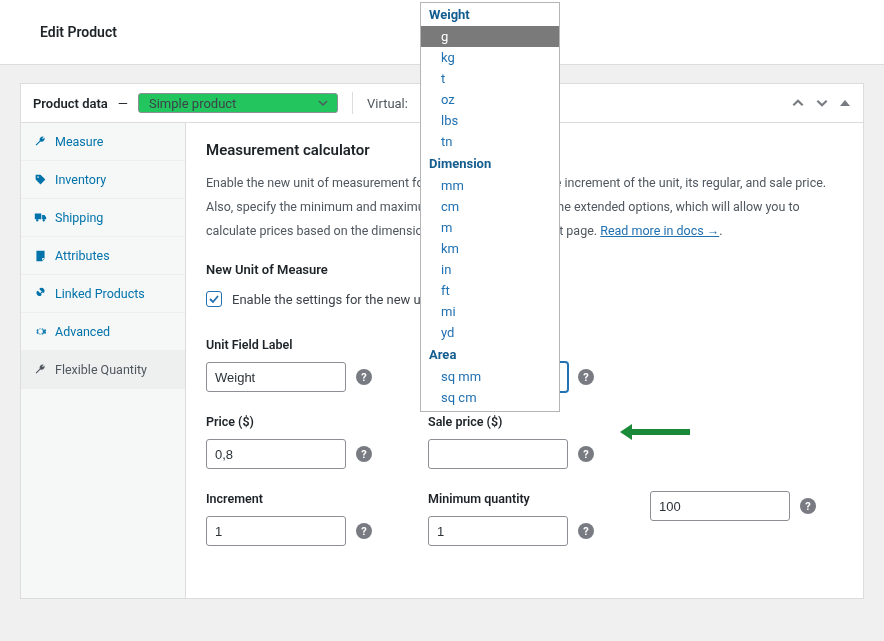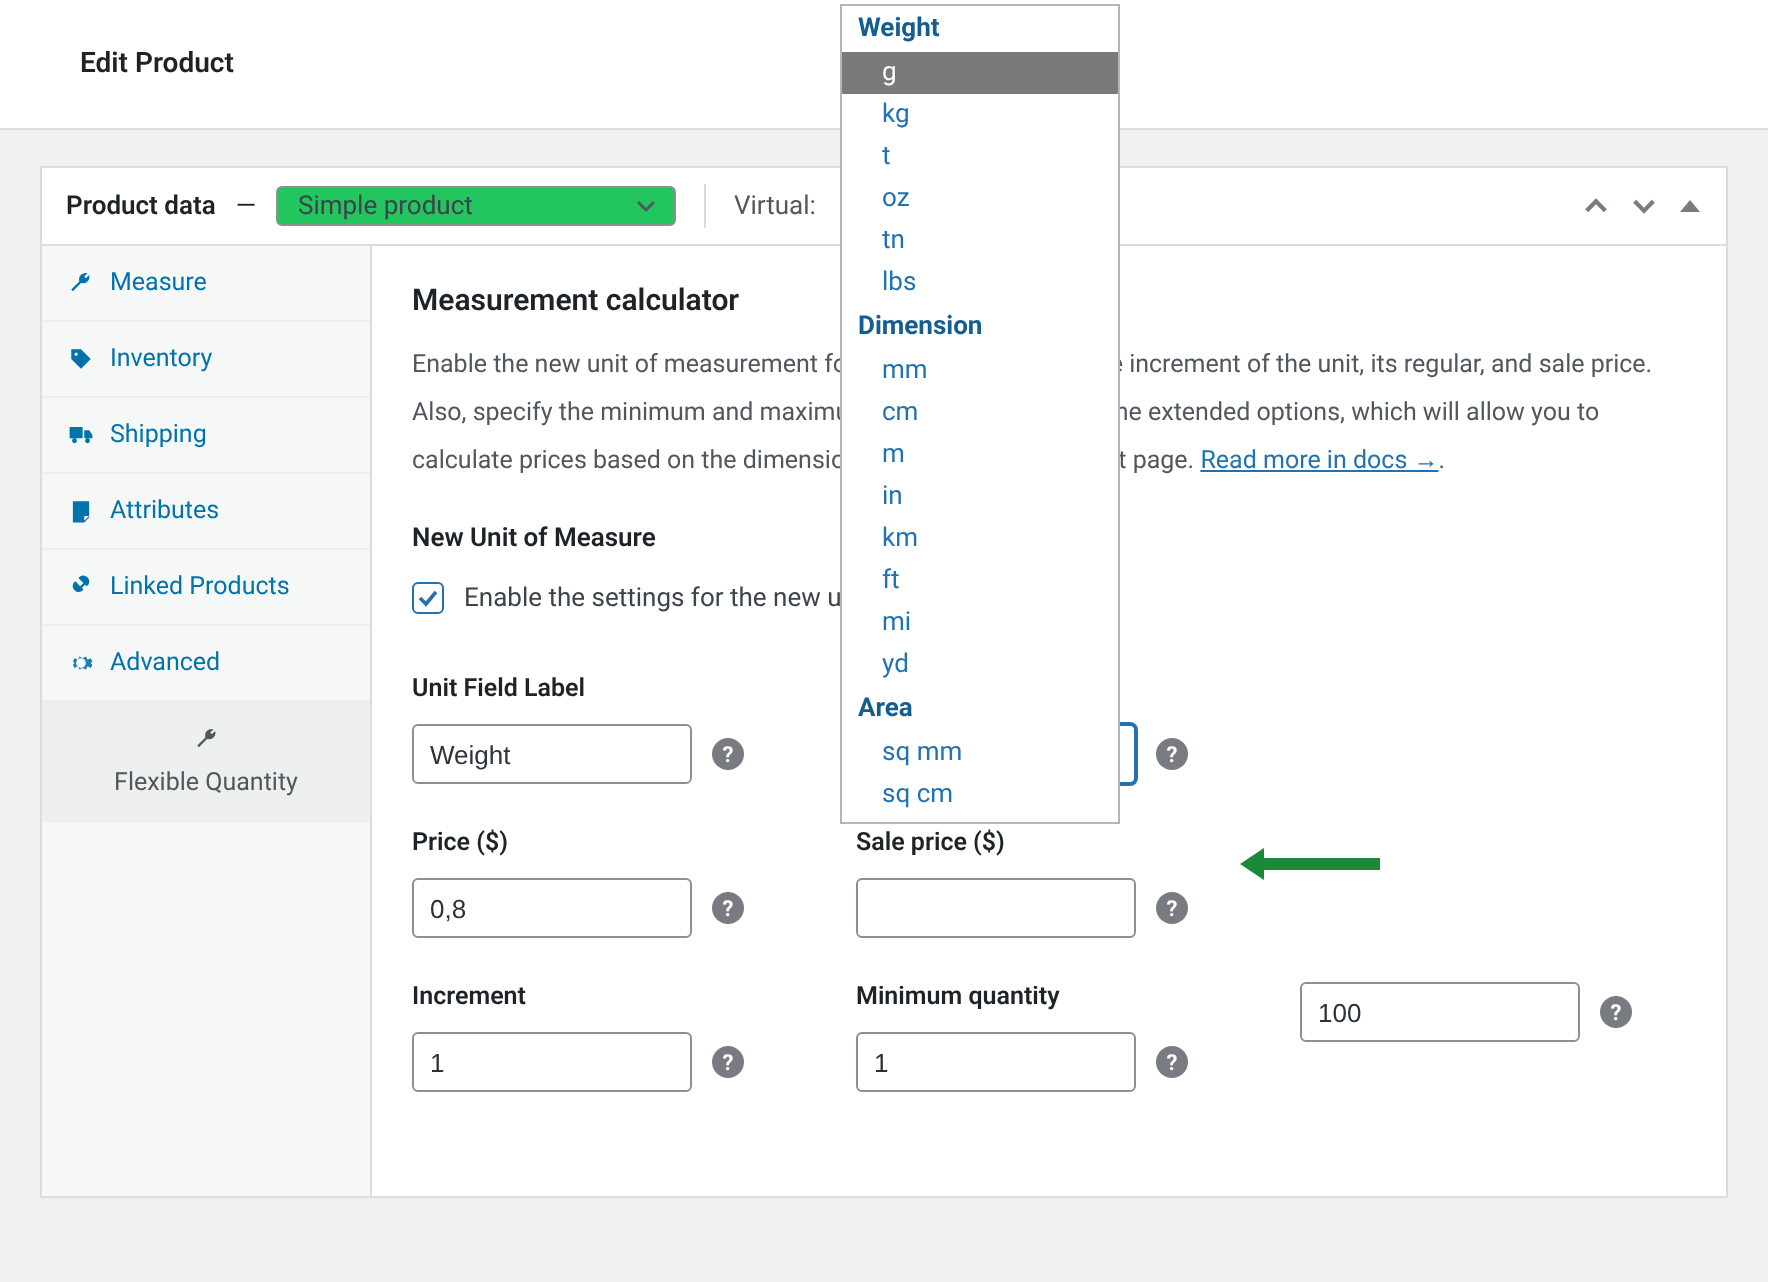--- a/index.html
+++ b/index.html
@@ -11,21 +11,21 @@
   .panel-header-title { font-weight:600; color:#1d2327; }
   .dash { color:#1d2327; }
   .type-select { position:relative; width:200px; height:20px; border:1px solid #8c8f94; border-radius:3px; display:flex; align-items:center; padding:0 10px; background:#22c55e; }
   .type-select svg { position:absolute; right:8px; top:50%; transform:translateY(-50%); }
   .divider { width:1px; height:22px; background:#dcdcde; margin:0 4px; }
   .virtual-label { color:#50575e; }
   .panel-actions { margin-left:auto; display:flex; gap:10px; align-items:center; color:#787c82; }
   .panel-body { display:flex; }
   .tabs { width:165px; border-right:1px solid #dcdcde; background:#f6f7f7; }
   .tab { display:flex; align-items:center; gap:8px; padding:11px 12px; color:#0073aa; cursor:pointer; border-bottom:1px solid #eee; font-size:12.5px; }
-  .tab.active { background:#eef0f0; color:#50575e;flex-direction:column; }
+  .tab.active { background:#eef0f0; color:#50575e; }
   .tab .ico { width:14px; height:14px; display:flex; align-items:center; justify-content:center; }
   .content { flex:1; padding:18px 20px 30px 20px; position:relative; }
   .content h3 { font-size:15px; font-weight:600; color:#1d2327; margin-bottom:12px; }
   .desc { color:#50575e; line-height:1.9; margin-bottom:20px; font-size:12.5px; }
   .desc a { color:#2271b1; text-decoration:underline; }
   .section-label { font-weight:600; color:#1d2327; margin-bottom:14px; font-size:13px; }
   .check-row { display:flex; align-items:center; gap:10px; margin-bottom:30px; color:#3c434a; }
   .chk { width:16px; height:16px; border:1px solid #2271b1; border-radius:3px; display:flex; align-items:center; justify-content:center; color:#2271b1; }
   .fields-row { display:flex; gap:56px; margin-bottom:22px; }
   .field { display:flex; flex-direction:column; gap:10px; }
@@ -216,28 +216,28 @@
     </div>
   </div>
 </div>
 
 <div class="dropdown" id="dropdown-container">
     <div class="dd-group">Weight</div>
     <div class="dd-item selected">g</div>
     <div class="dd-item">kg</div>
     <div class="dd-item">t</div>
     <div class="dd-item">oz</div>
+    <div class="dd-item">lbs</div>
     <div class="dd-item">tn</div>
-    <div class="dd-item">lbs</div>
     <div class="dd-group">Dimension</div>
     <div class="dd-item">mm</div>
     <div class="dd-item">cm</div>
     <div class="dd-item">m</div>
+    <div class="dd-item">km</div>
     <div class="dd-item">in</div>
-    <div class="dd-item">km</div>
     <div class="dd-item">ft</div>
     <div class="dd-item">mi</div>
     <div class="dd-item">yd</div>
     <div class="dd-group">Area</div>
     <div class="dd-item">sq mm</div>
     <div class="dd-item">sq cm</div>
     <div class="dd-item">sq m</div>
   </div>
 
 <div class="arrow">

